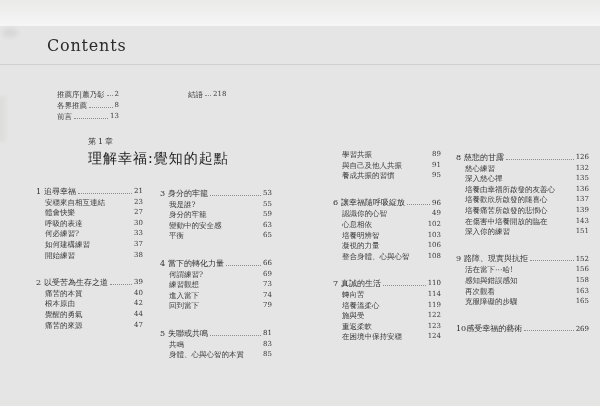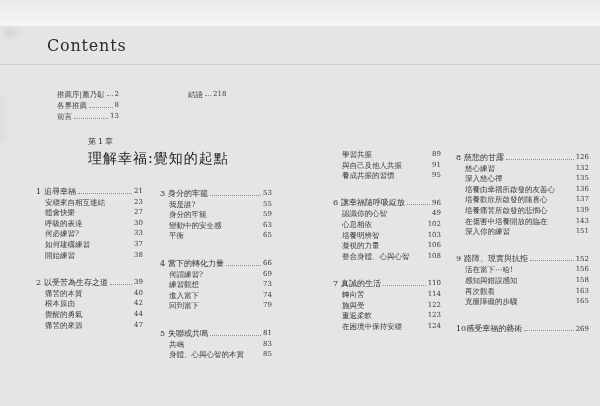--- a/index.html
+++ b/index.html
@@ -288,20 +288,25 @@
           <span class="stitle">真誠的生活</span>
           <span class="leader"></span>
           <span class="page">110</span>
         </div>
         <div class="row item">
           <span class="ilabel">轉向苦</span>
           <span class="spacer"></span>
           <span class="page">114</span>
         </div>
         <div class="row item">
+          <span class="ilabel">培養溫柔心</span>
+          <span class="spacer"></span>
+          <span class="page">119</span>
+        </div>
+        <div class="row item">
           <span class="ilabel">施與受</span>
           <span class="spacer"></span>
           <span class="page">122</span>
         </div>
         <div class="row item">
           <span class="ilabel">重返柔軟</span>
           <span class="spacer"></span>
           <span class="page">123</span>
         </div>
         <div class="row item">

